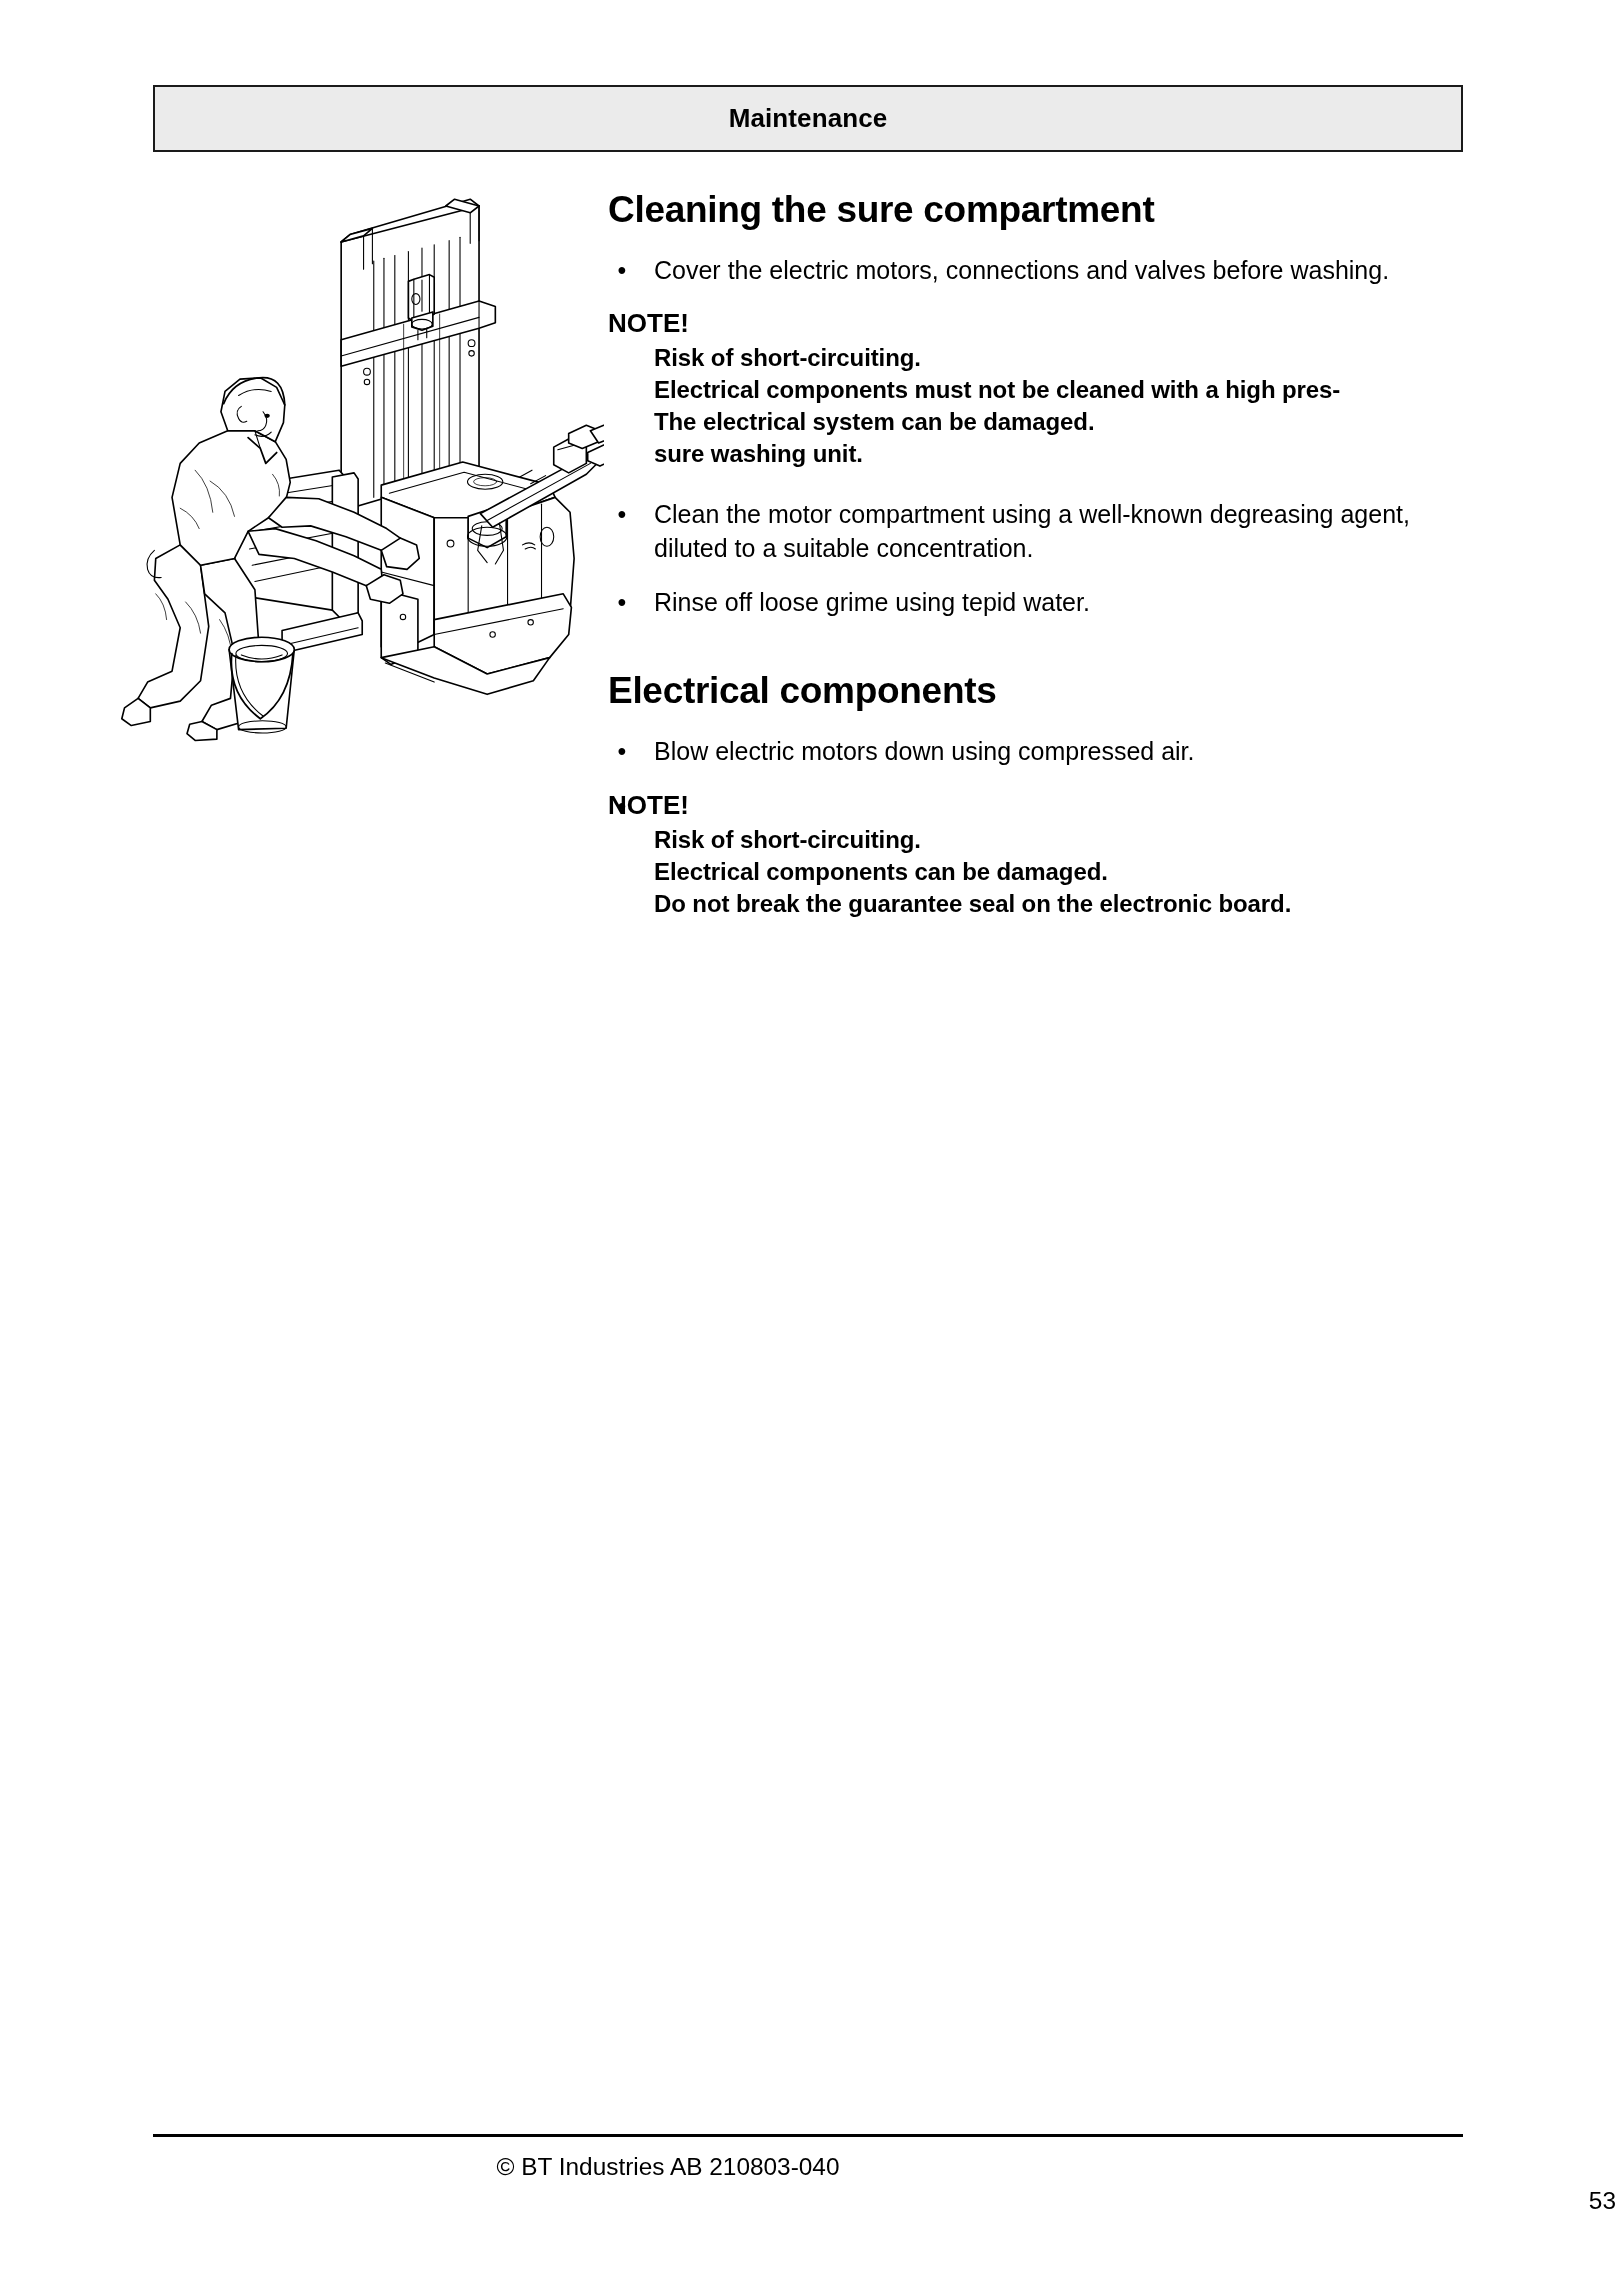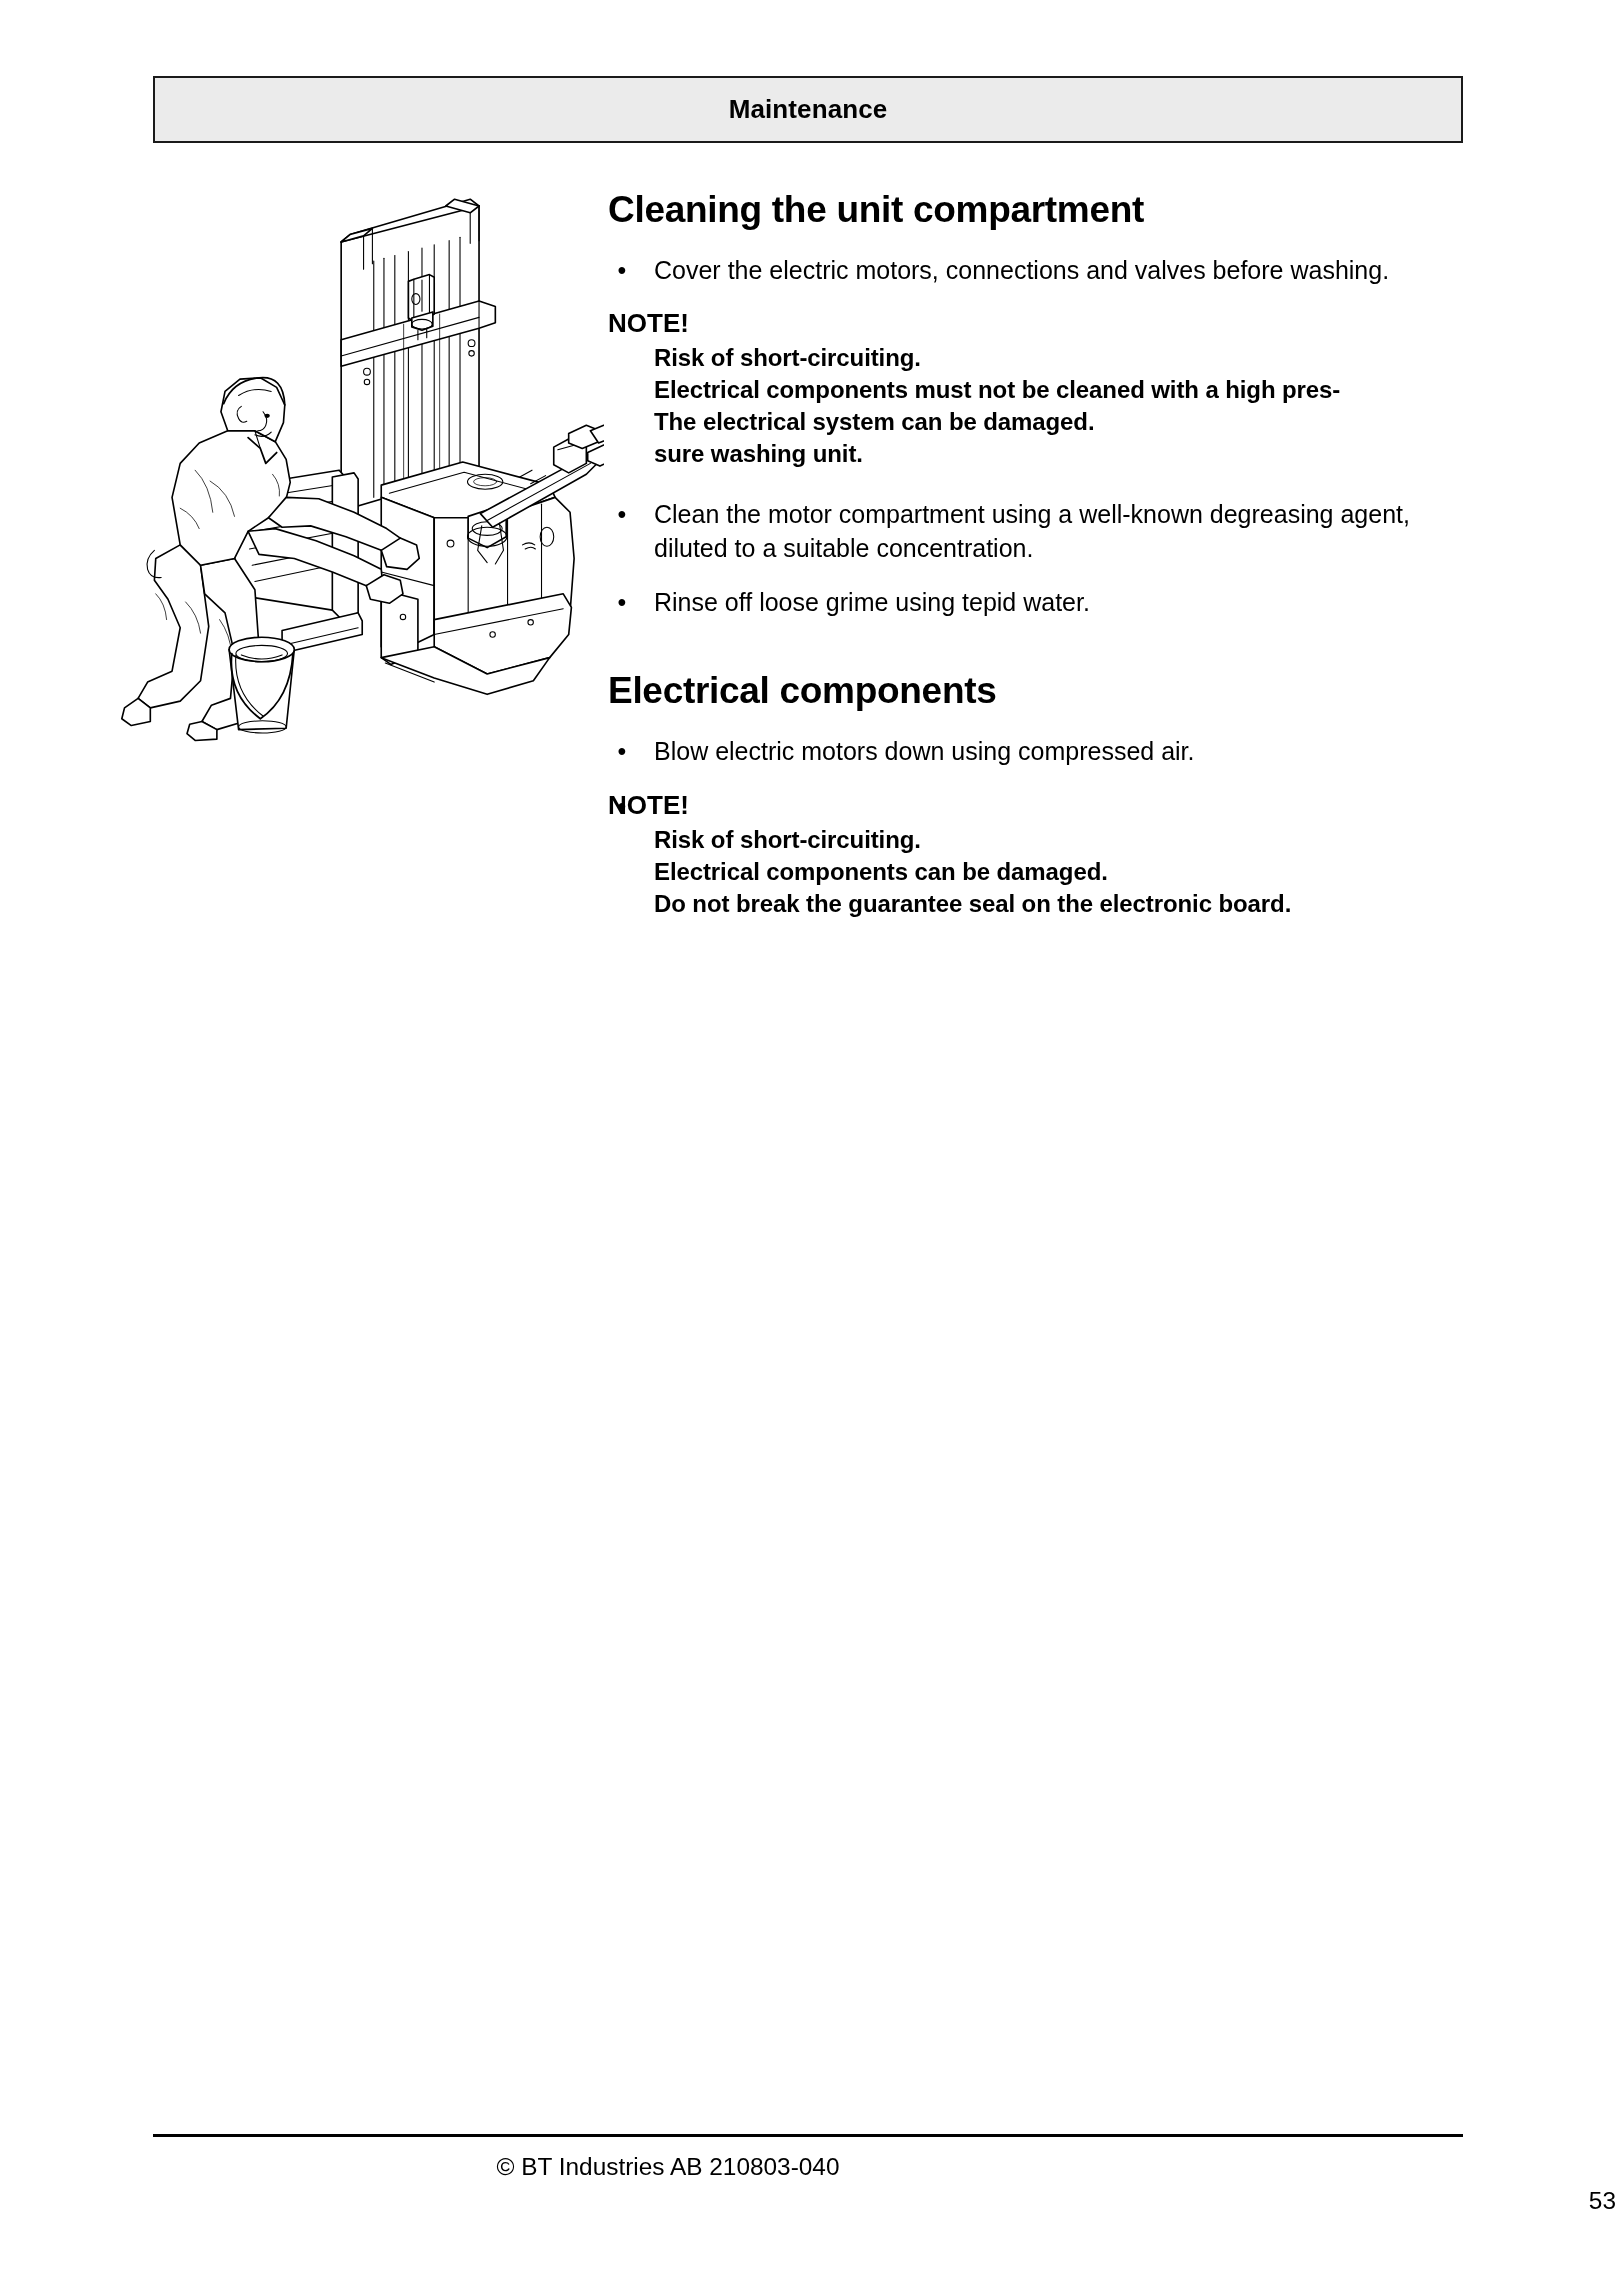--- a/index.html
+++ b/index.html
@@ -21,21 +21,21 @@
     left: 0; top: 0;
     width: 1616px;
     height: 2284px;
     background: #ffffff;
   }
 
   
   .header-box {
     position: absolute;
     left: 153px;
-    top: 76px;
+    top: 85px;
     width: 1310px;
     height: 67px;
     background: #ebebeb;
     border: 2px solid #1a1a1a;
     box-sizing: border-box;
     display: flex;
     align-items: center;
     justify-content: center;
   }
   .header-title {
@@ -331,21 +331,21 @@
         <ellipse class="ln-thin" cx="217" cy="808" rx="35" ry="9"></ellipse>
         <path class="ln" d="M172 700 q-6 60 42 96 q44 -30 48 -96"></path>
         <path class="ln-thin" d="M178 702 q-4 56 40 90"></path>
       </g>
     </svg>
   </div>
 
   <div class="content">
 
     <section>
-      <h1 class="section-heading">Cleaning the unit compartment</h1>
+      <h1 class="section-heading">Cleaning the sure compartment</h1>
       <div class="gap-after-h1"></div>
 
       <ul class="bullets">
         <li>
           <span class="dot">•</span>
           <span>Cover the electric motors, connections and valves before washing.</span>
         </li>
       </ul>
 
       <div class="note-block">

